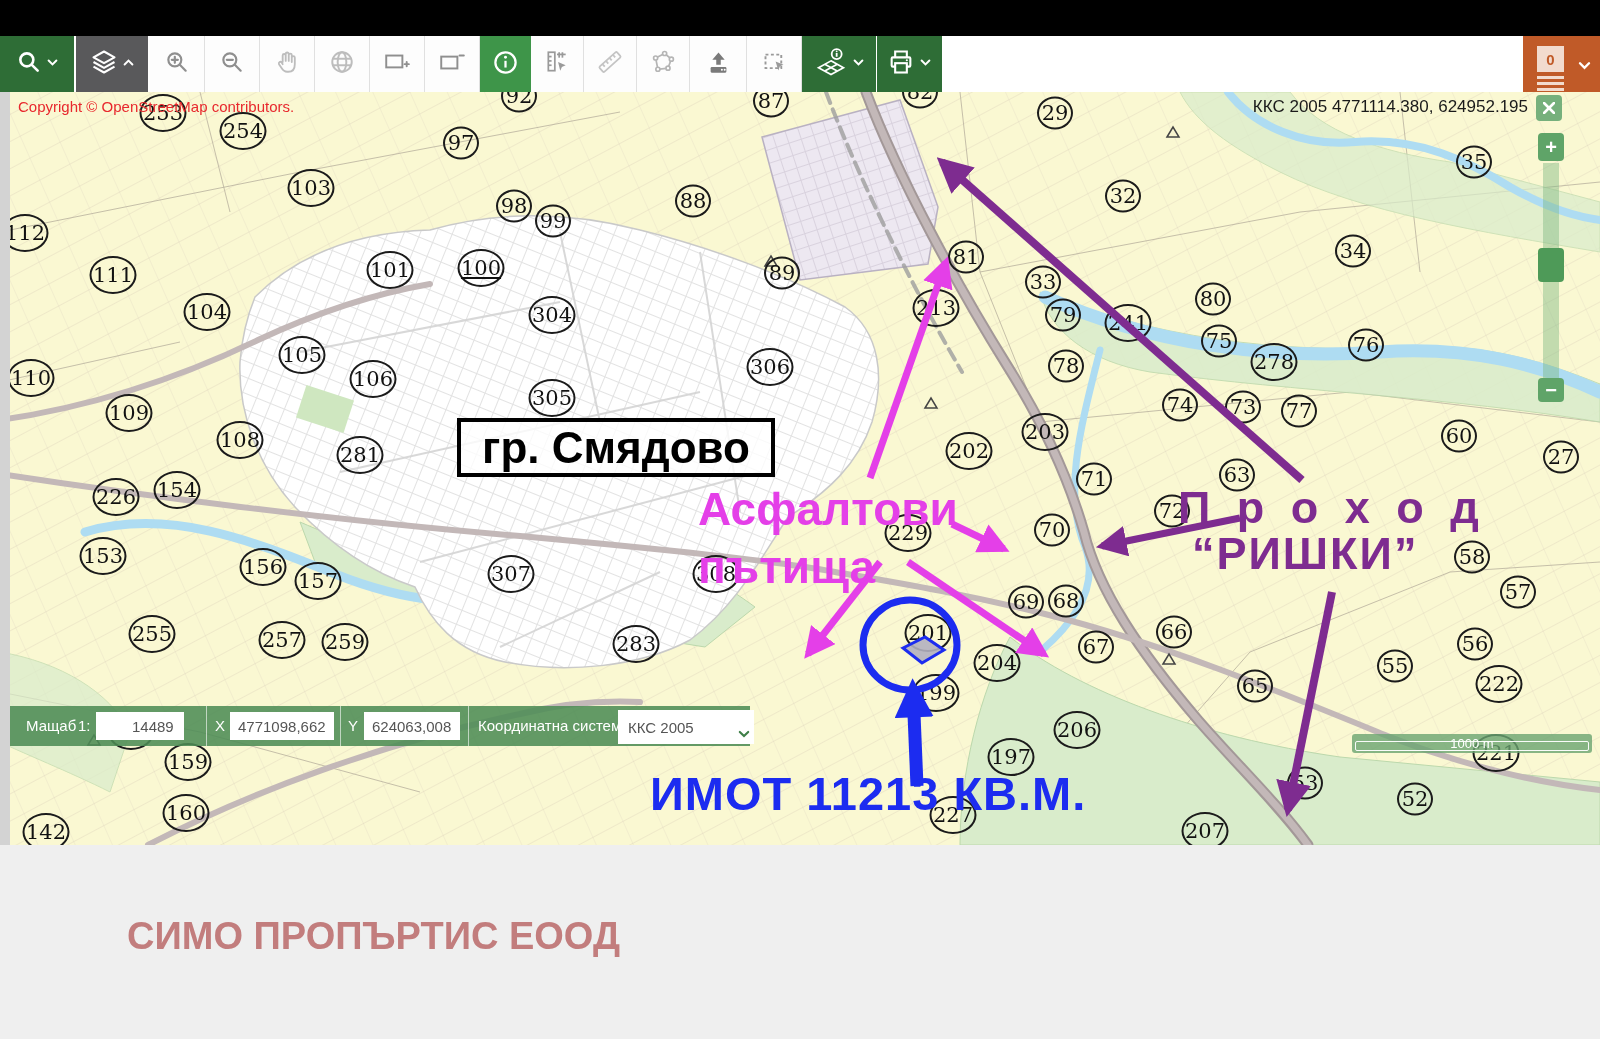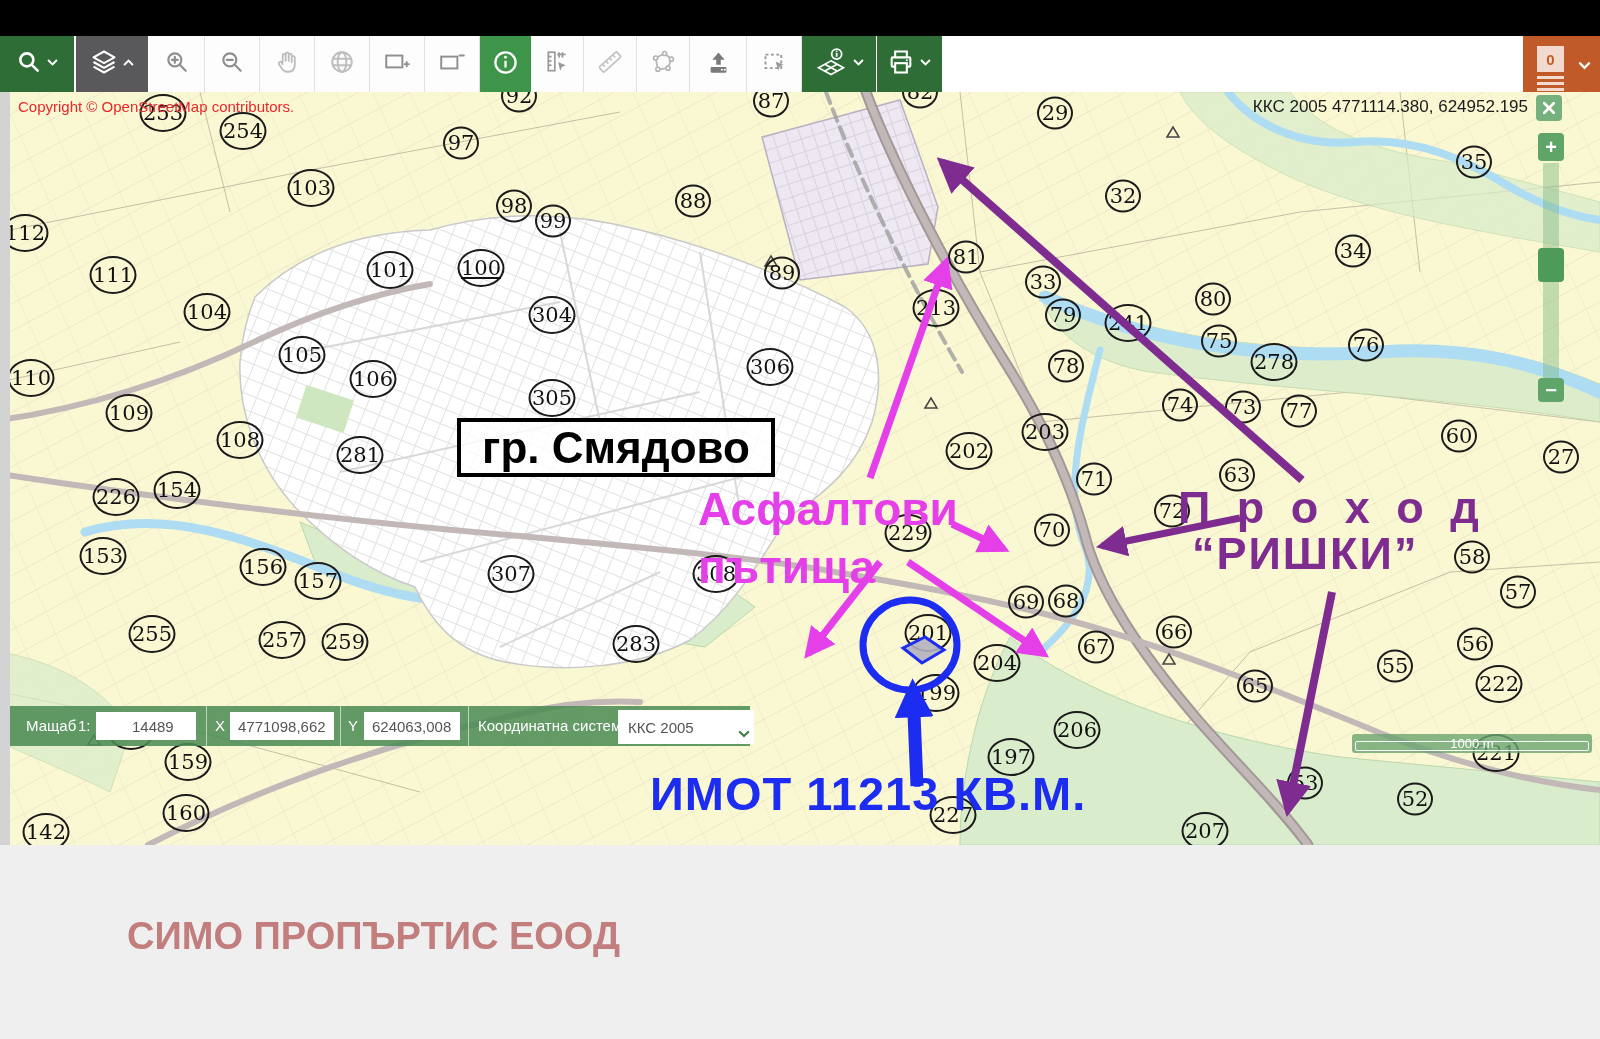--- a/index.html
+++ b/index.html
@@ -469,21 +469,21 @@
   <div id="zoom-track"></div>
   <div id="zoom-handle"></div>
   <div id="zoom-minus" class="zbtn">−</div>
   <div id="scalebar">
     <span>1000 m</span>
   </div>
 
   <div id="statusbar">
     <span class="lbl" style="left:16px">Мащаб</span>
     <span class="lbl" style="left:68px">1:</span>
-    <input style="left: 86px; width: 100px; padding-left: 36px;" value="14489">
+    <input style="left: 86px; width: 88px; padding-left: 36px;" value="14489">
     <div class="sep" style="left:196px"></div>
     <span class="lbl" style="left:205px">X</span>
     <input style="left: 220px; width: 104px;" value="4771098,662">
     <div class="sep" style="left:330px"></div>
     <span class="lbl" style="left:338px">Y</span>
     <input style="left: 354px; width: 96px;" value="624063,008">
     <div class="sep" style="left:458px"></div>
     <span class="lbl" style="left:468px">Координатна система</span>
     <div id="crs-select">
       <span>ККС 2005</span>

